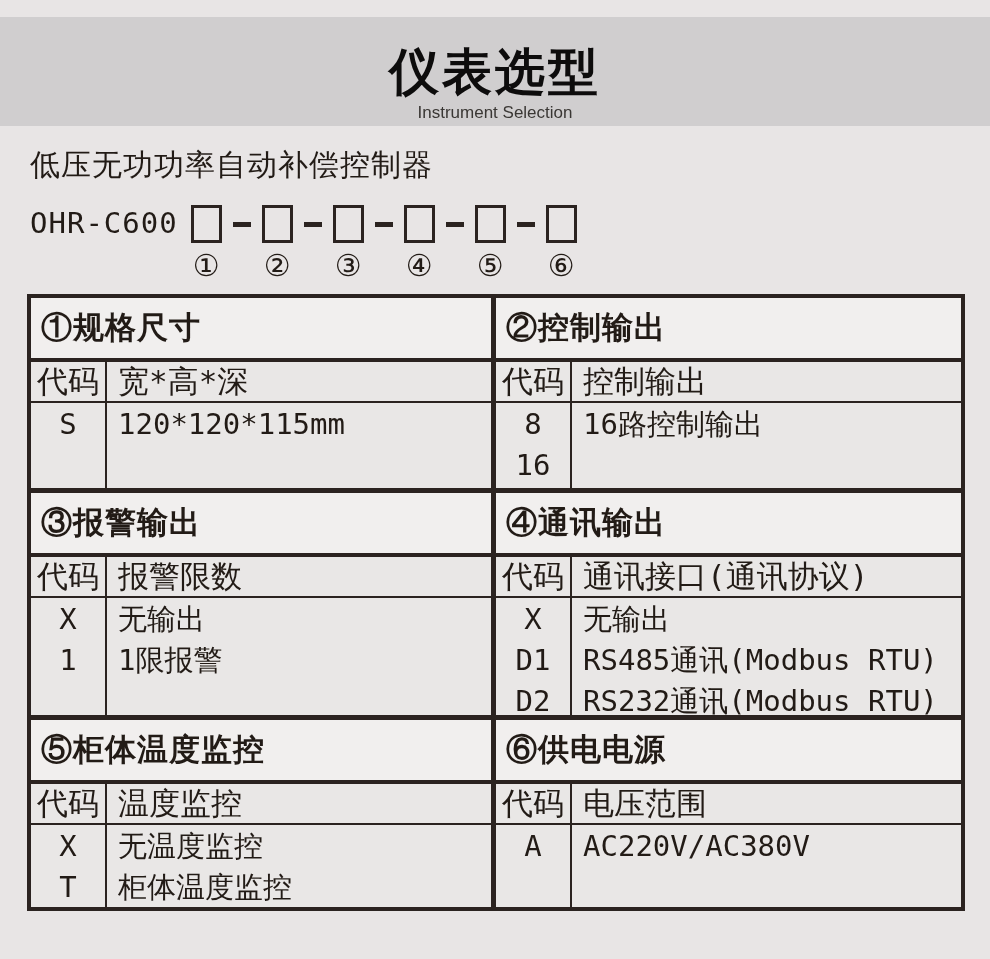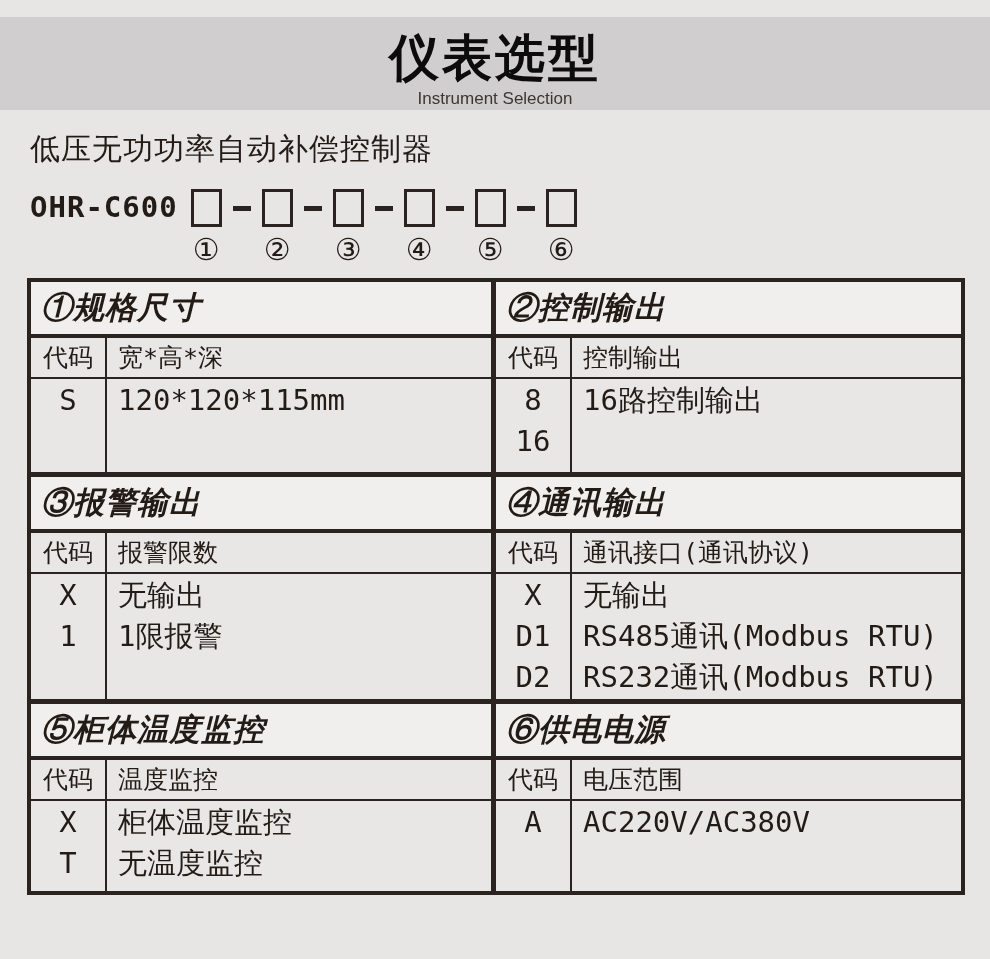--- a/index.html
+++ b/index.html
@@ -16,24 +16,24 @@
   body {
     background: var(--page-bg);
     color: var(--text);
     font-family: "DejaVu Sans Mono", "Liberation Serif", "DejaVu Serif", serif;
     overflow: hidden;
   }
 
   
   .title-band {
     margin-top: 17px;
-    height: 93px;
+    height: 109px;
     background: var(--band-bg);
     text-align: center;
-    padding-top: 12px;
+    padding-top: 26px;
   }
   .title-band h1 {
     font-family: "Liberation Sans", "DejaVu Sans", sans-serif;
     font-size: 50px;
     font-weight: bold;
     letter-spacing: 3px;
     line-height: 58px;
     color: #0d0c0c;
   }
   .title-band .subtitle {
@@ -55,21 +55,21 @@
   .model-line {
     margin: 22px 0 0 30px;
     display: flex;
     align-items: flex-start;
   }
   .model-prefix {
     font-size: 29px;
     line-height: 37px;
     letter-spacing: 1px;
     margin-right: 13px;
-    font-weight: bold;
+    font-weight: normal;
   }
   .unit {
     display: inline-flex;
     flex-direction: column;
     align-items: center;
   }
   .code-box {
     width: 31px;
     height: 38px;
     border: 3px solid var(--border);
@@ -97,43 +97,42 @@
     background: var(--cell-bg);
     display: grid;
     grid-template-columns: 1fr 1fr;
     grid-template-rows: 195px 227px 1fr;
   }
   .section { display: flex; flex-direction: column; min-height: 0; }
   .section.left  { border-right: 5px solid var(--border); }
   .section.top-row, .section.mid-row { border-bottom: 5px solid var(--border); }
 
   .sec-title {
-    height: 56px;
+    height: 64px;
     flex: none;
     background: var(--sec-title-bg);
     border-bottom: 4px solid var(--border);
     font-size: 31px;
     font-weight: bold;
     display: flex;
     align-items: center;
     padding-left: 10px;
     letter-spacing: 1px;
-    font-style: italic;
   }
   .sec-head { height: 41px; flex: none; border-bottom: 2px solid var(--border); display: flex; }
   .sec-body { flex: 1; display: flex; min-height: 0; }
   .col-code {
     width: 76px;
     flex: none;
     border-right: 2px solid var(--border);
     text-align: center;
   }
   .col-desc { flex: 1; padding-left: 11px; }
   .sec-head .col-code, .sec-head .col-desc {
-    display: flex; align-items: center; font-size: 25px;
+    display: flex; align-items: center; font-size: 31px;
   }
   .sec-head .col-code { justify-content: center; }
   .sec-body .col-code, .sec-body .col-desc { padding-top: 1px; }
   .line { font-size: 29px; line-height: 41px; white-space: nowrap; }
 </style>
 </head>
 <body>
 
 <header class="title-band">
   <h1>仪表选型</h1>
@@ -250,22 +249,22 @@
       <div class="sec-head">
         <div class="col-code">代码</div>
         <div class="col-desc">温度监控</div>
       </div>
       <div class="sec-body">
         <div class="col-code">
           <div class="line">X</div>
           <div class="line">T</div>
         </div>
         <div class="col-desc">
+          <div class="line">无温度监控</div>
           <div class="line">柜体温度监控</div>
-          <div class="line">无温度监控</div>
         </div>
       </div>
     </div>
     <div class="section right bot-row">
       <div class="sec-title">⑥供电电源</div>
       <div class="sec-head">
         <div class="col-code">代码</div>
         <div class="col-desc">电压范围</div>
       </div>
       <div class="sec-body">

